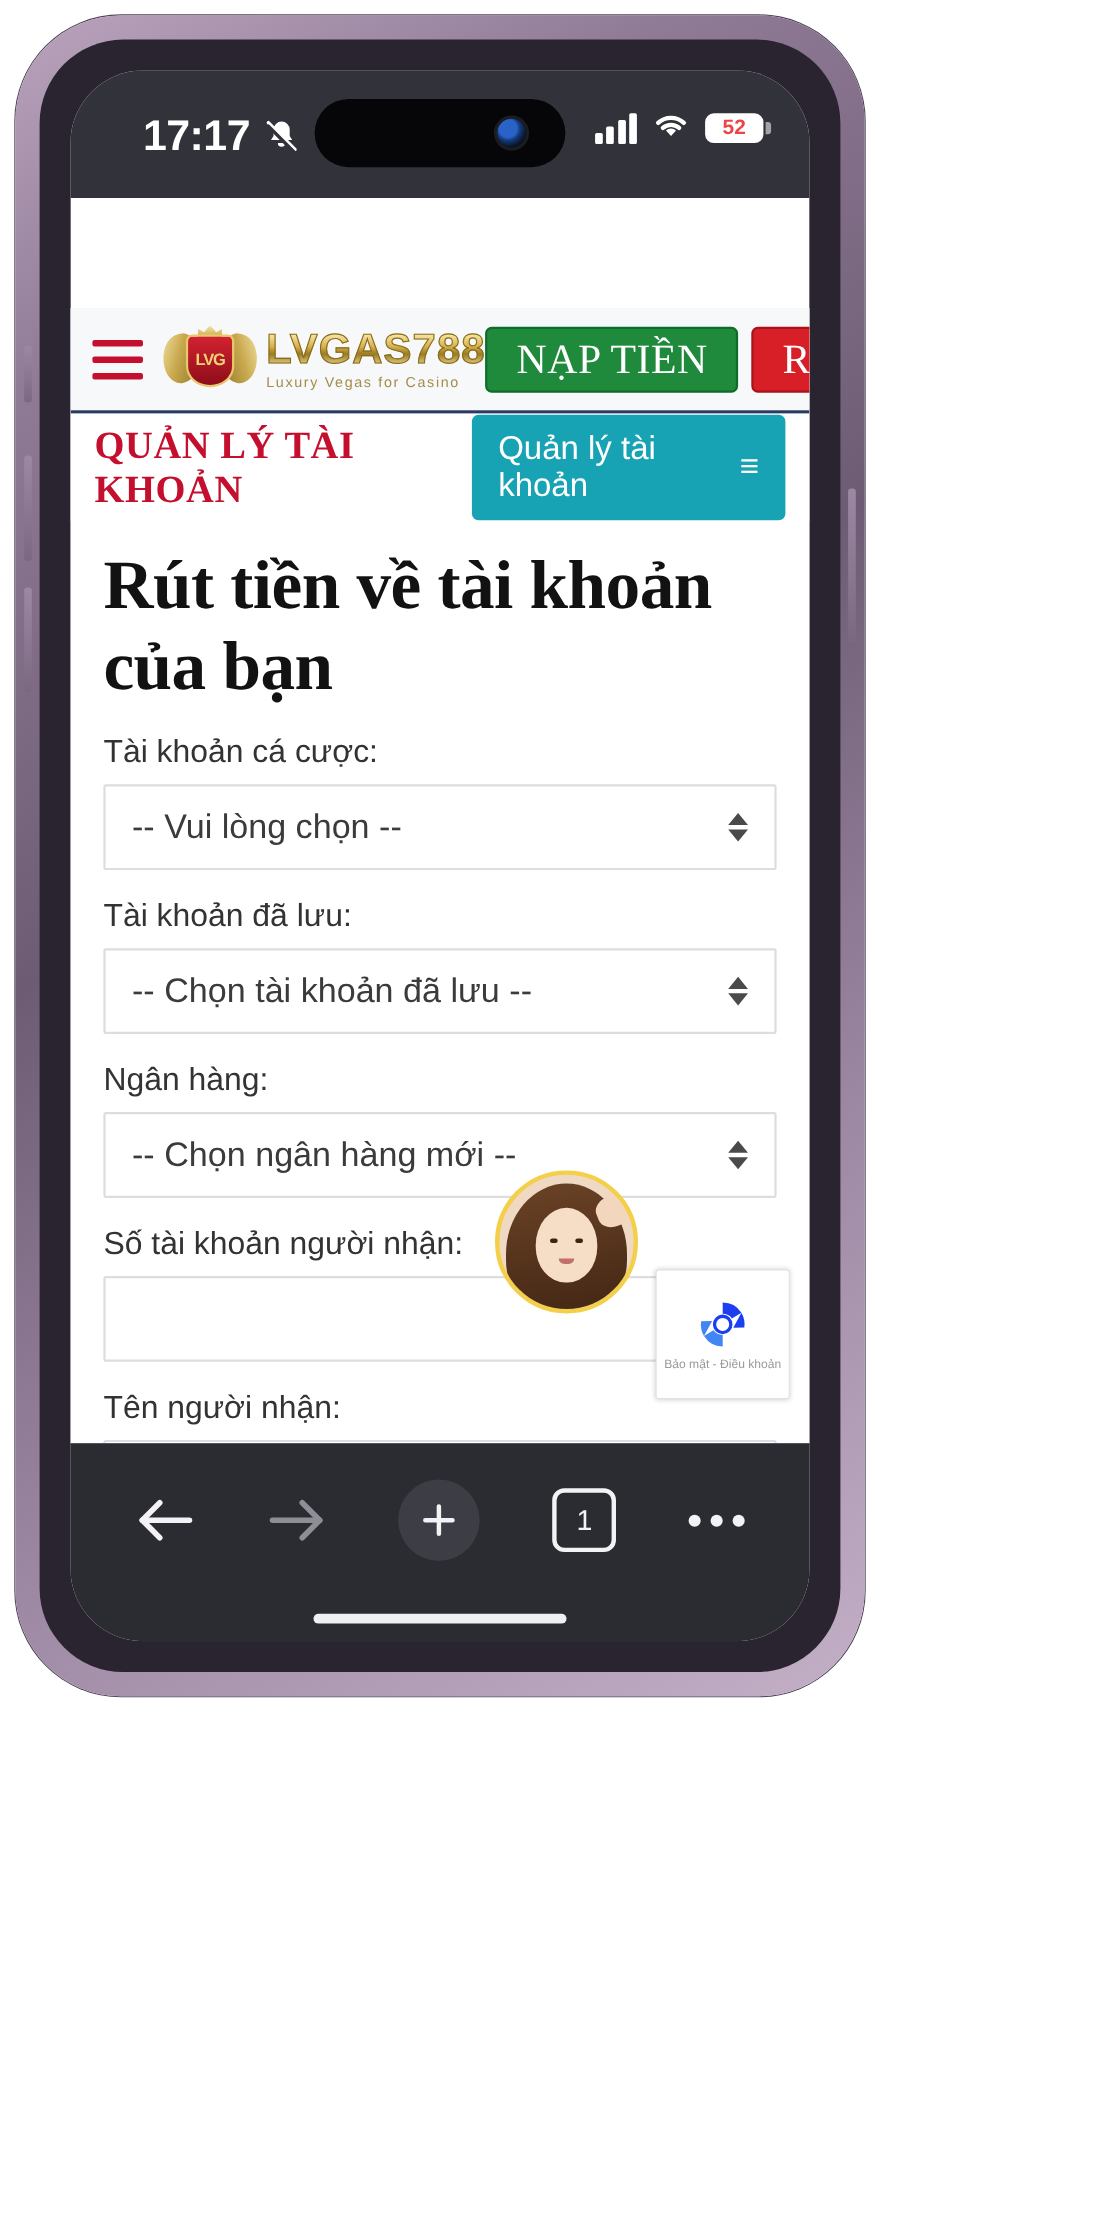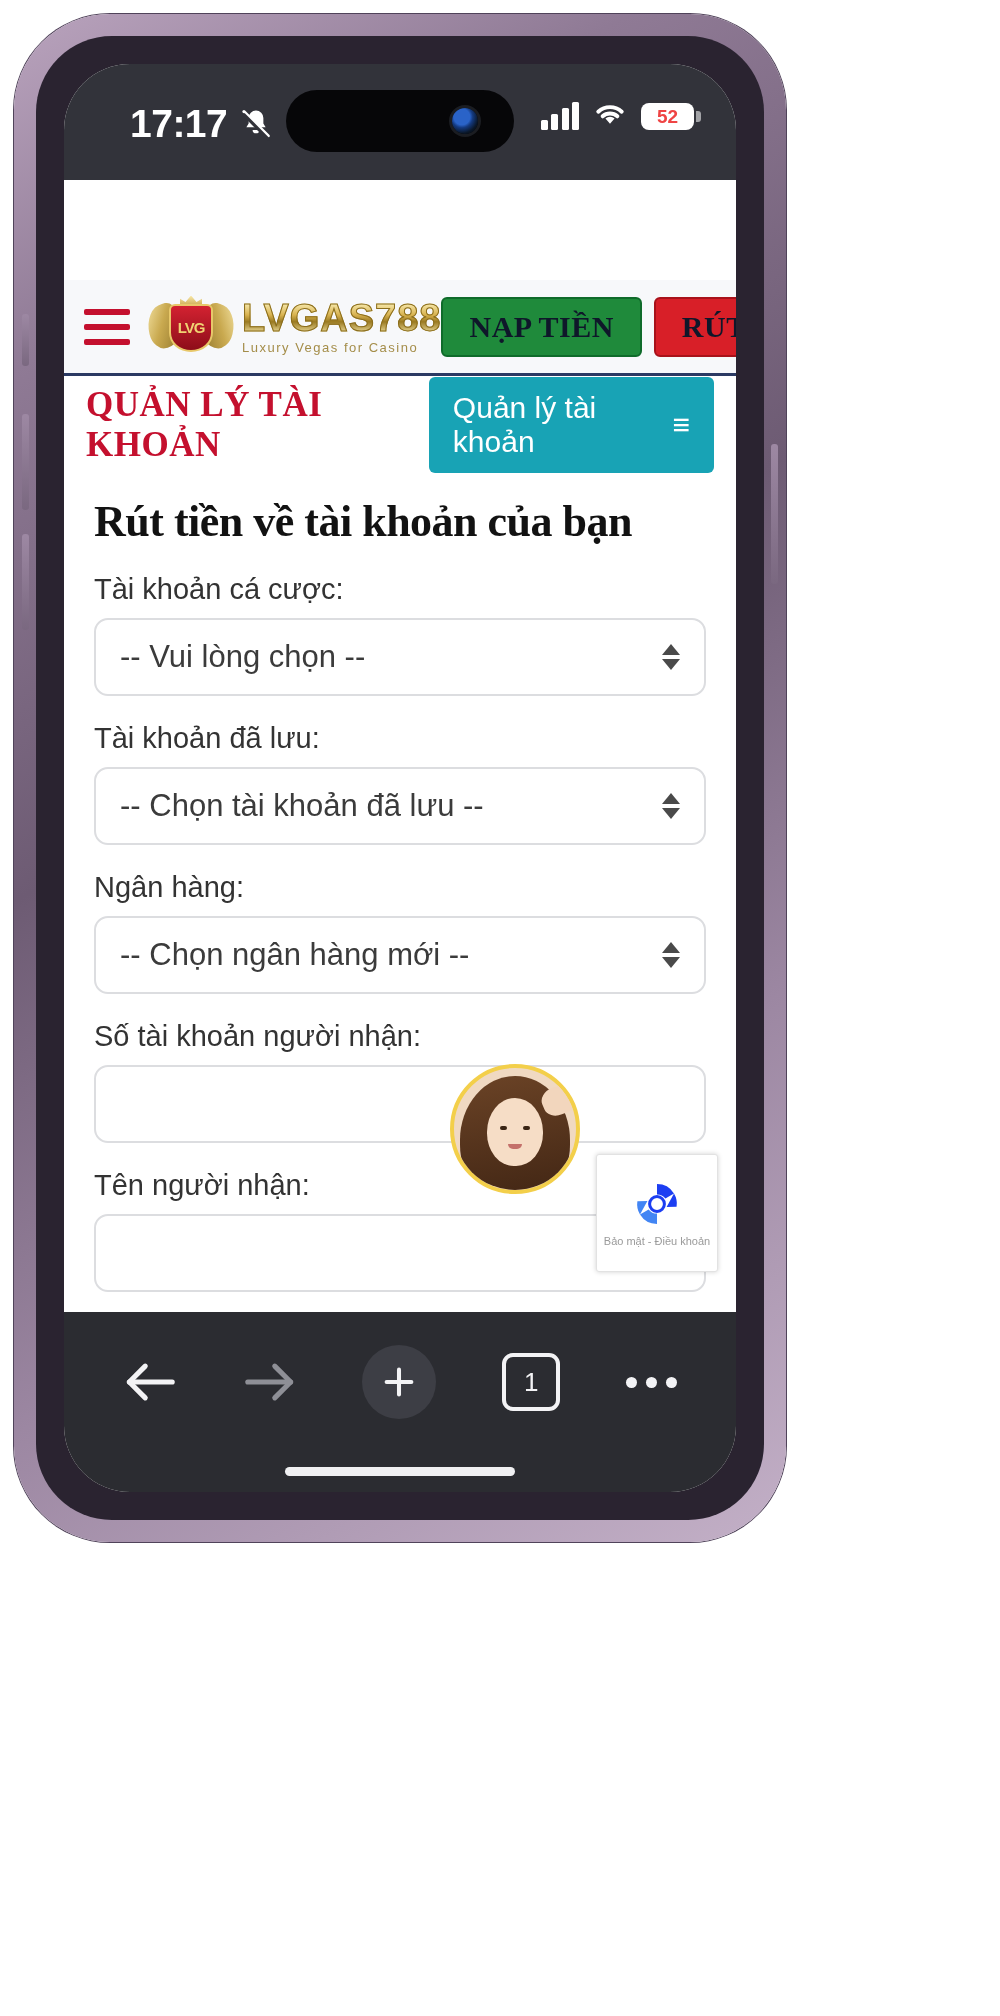--- a/index.html
+++ b/index.html
@@ -82,40 +82,40 @@
   .brand{display:flex;flex-direction:column;line-height:1;}
   .brand-name{font-size:38px;font-weight:700;letter-spacing:1px;
       font-family:"Liberation Sans",sans-serif;
       background:linear-gradient(180deg,#fbf0b8 8%,#d8b24f 42%,#9a7a22 60%,#f3e3a4 92%);
       -webkit-background-clip:text;background-clip:text;color:transparent;
       -webkit-text-stroke:1px #8a6d1c;}
   .brand-sub{font-size:13px;color:#a48d49;letter-spacing:1.5px;margin-top:4px;
       font-family:"Liberation Sans",sans-serif;}
   .hdr-actions{margin-left:auto;display:flex;gap:12px;flex:none;}
   .btn-nap,.btn-rut{height:60px;padding:0 26px;border-radius:6px;display:flex;align-items:center;
-      justify-content:center;color:#0f172a;font-size:30px;font-weight:700;letter-spacing:.5px;
+      justify-content:center;color:#ffffff;font-size:38px;font-weight:400;letter-spacing:.5px;
       font-family:"Liberation Serif",serif;box-sizing:border-box;}
   .btn-nap{background:#1f8a3b;border:2px solid #0f6b2a;}
   .btn-rut{background:#d81f28;border:2px solid #a8121a;}
 
   .acct-bar{height:98px;background:#ffffff;display:flex;align-items:center;
       padding:0 22px 0 22px;box-sizing:border-box;}
   .acct-title{color:#c4102e;font-size:35px;font-weight:700;letter-spacing:.5px;
       font-family:"Liberation Serif",serif;}
   .acct-btn{margin-left:auto;background:#18a3b5;color:#fff;border-radius:6px;
       padding:14px 24px;font-size:30px;display:flex;align-items:center;gap:12px;
       font-family:"Liberation Sans",sans-serif;}
 
   .form{padding:4px 30px 0 30px;}
-  .page-title{font-size:44px;font-weight:700;color:#121212;margin:18px 0 26px 0;
+  .page-title{font-size:63px;font-weight:700;color:#121212;margin:18px 0 26px 0;
       font-family:"Liberation Serif",serif;letter-spacing:-.5px;}
   .field{margin-bottom:26px;}
   .field label{display:block;font-size:29px;color:#333;margin-bottom:12px;
       font-family:"Liberation Sans",sans-serif;}
-  .control{position:relative;height:78px;border:2px solid #dcdde0;border-radius:14px;
+  .control{position:relative;height:78px;border:2px solid #dcdde0;border-radius:2px;
       background:#fff;display:flex;align-items:center;padding:0 24px;box-sizing:border-box;}
   .control span.val{font-size:31px;color:#3b3b3b;font-family:"Liberation Sans",sans-serif;}
   .chev{position:absolute;right:24px;top:50%;transform:translateY(-50%);
       display:flex;flex-direction:column;gap:4px;}
   .chev i{width:0;height:0;border-left:9px solid transparent;border-right:9px solid transparent;}
   .chev i.up{border-bottom:11px solid #4a4a4a;}
   .chev i.dn{border-top:11px solid #4a4a4a;}
 
   .avatar{position:absolute;right:156px;bottom:118px;width:122px;height:122px;border-radius:50%;
       overflow:hidden;border:4px solid #f3cf4a;background:#f0d9c2;z-index:6;}

